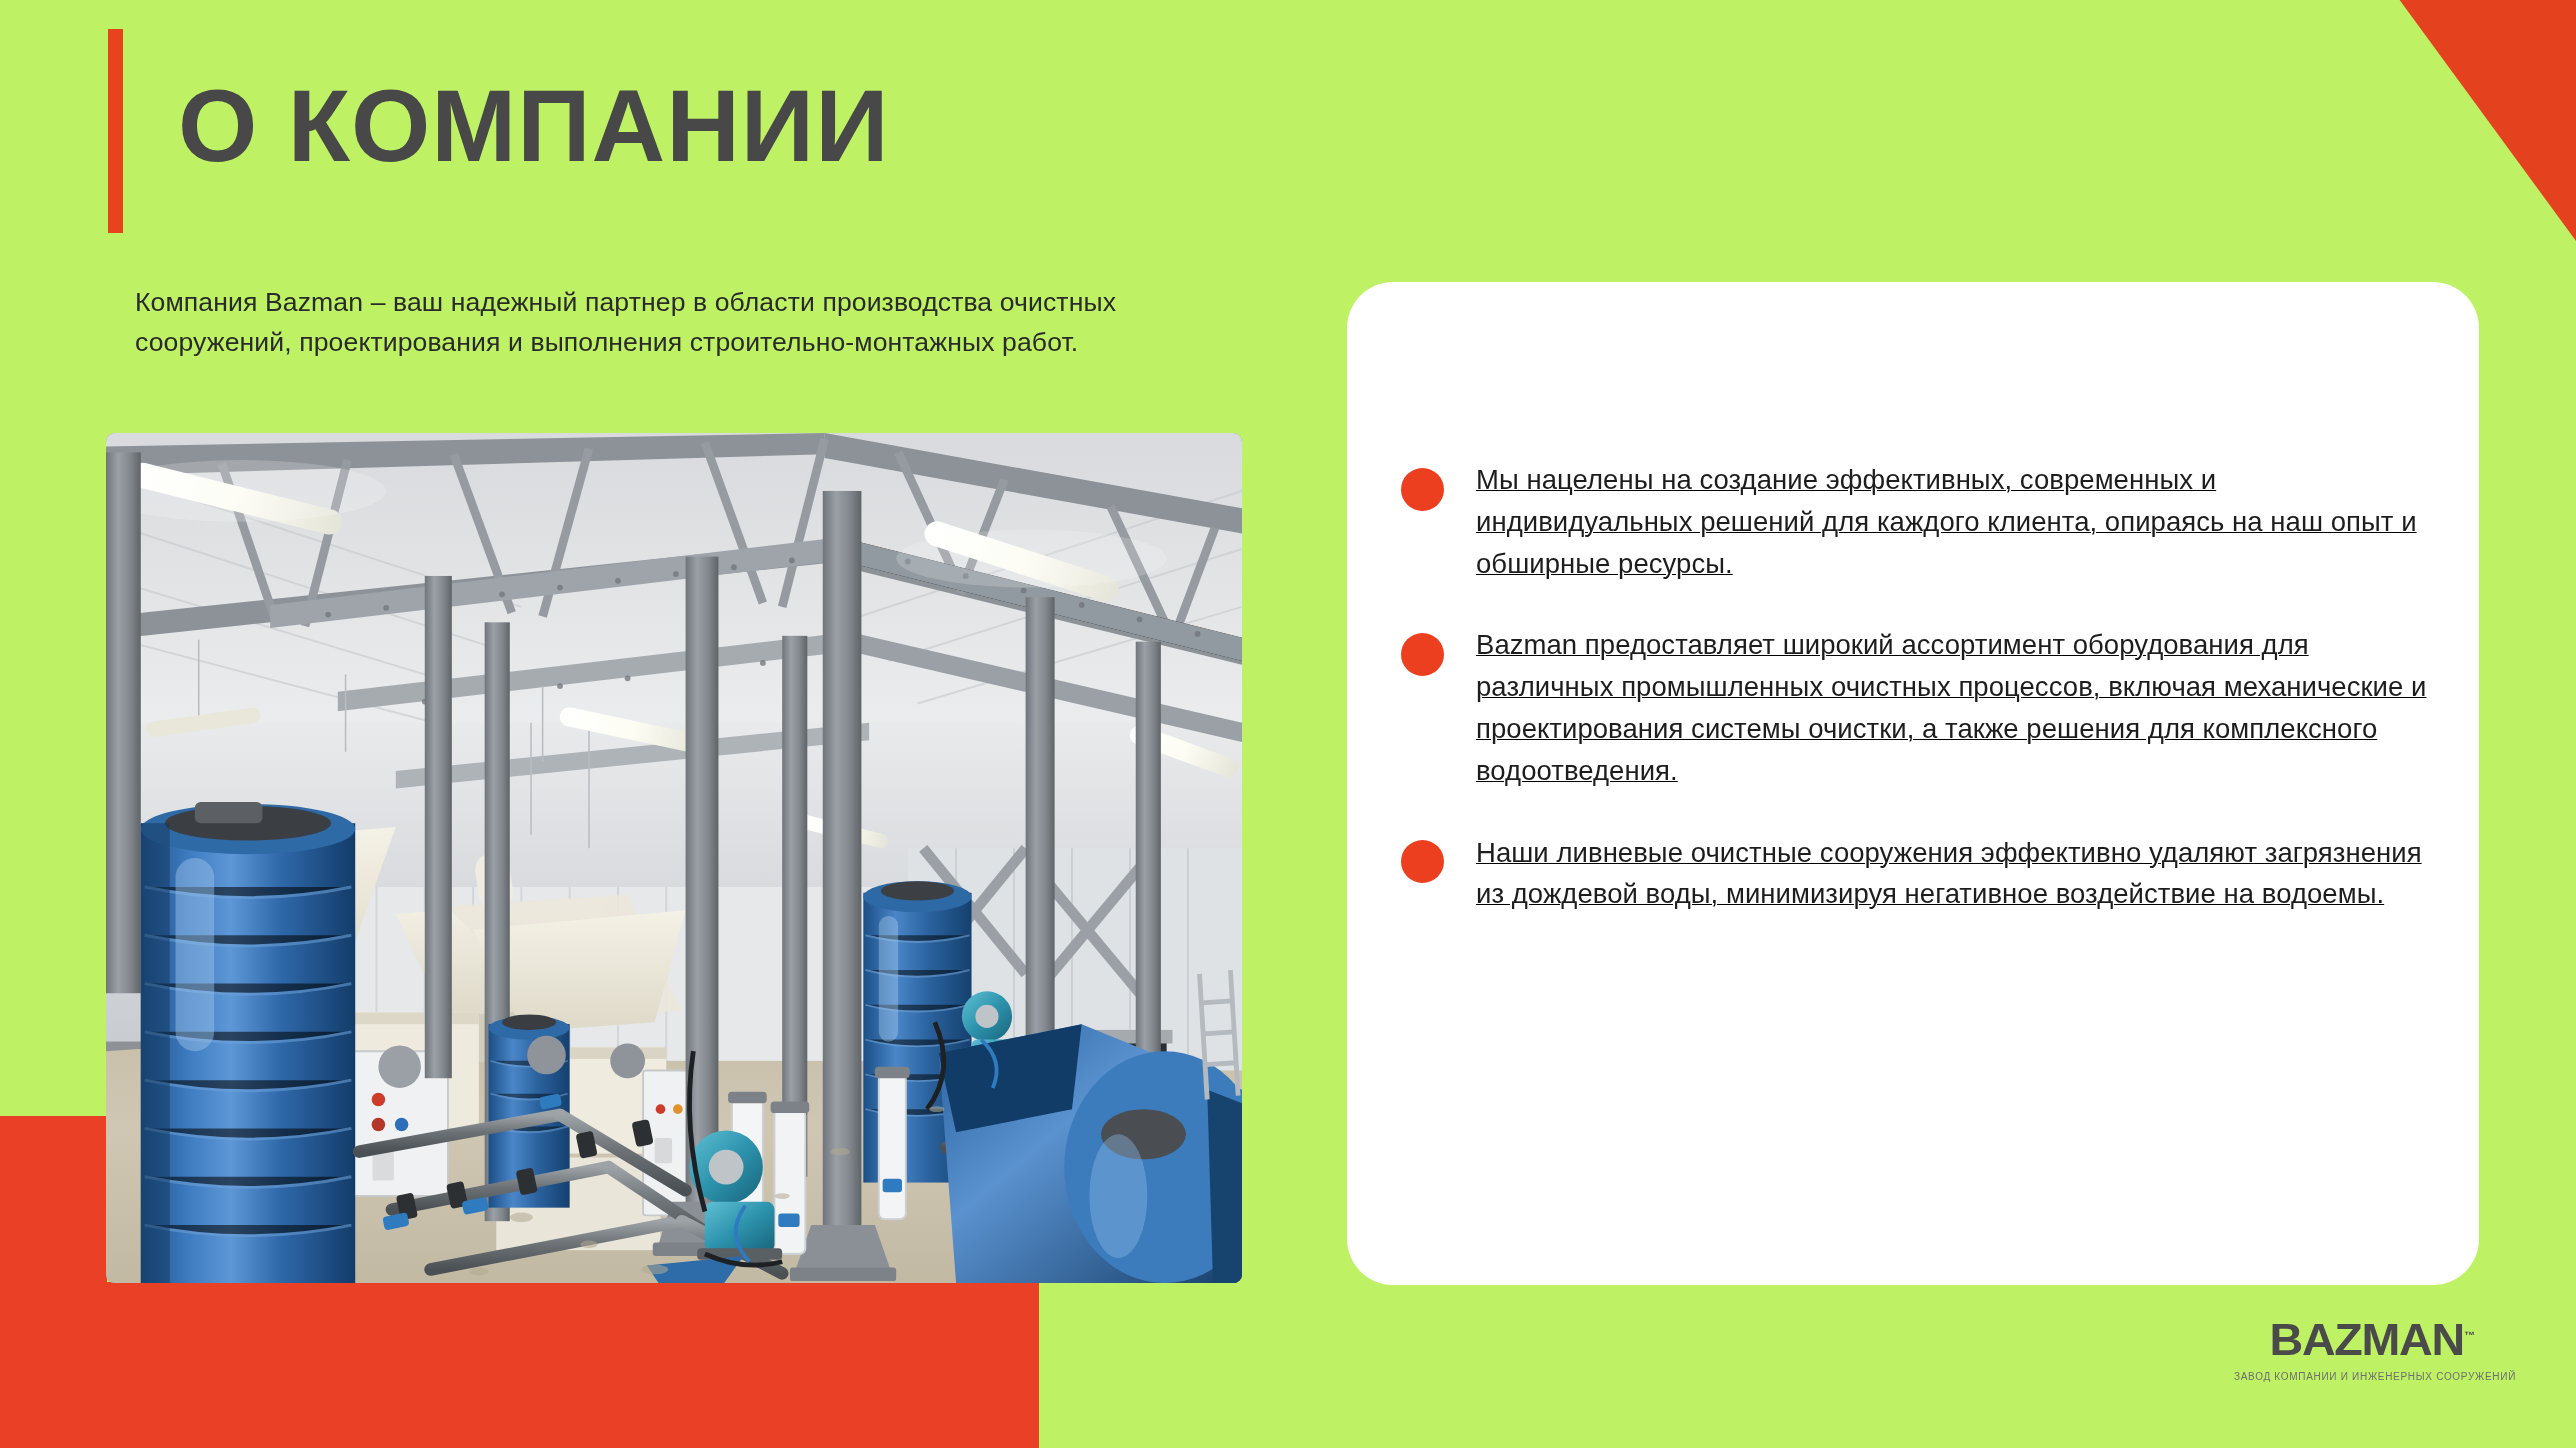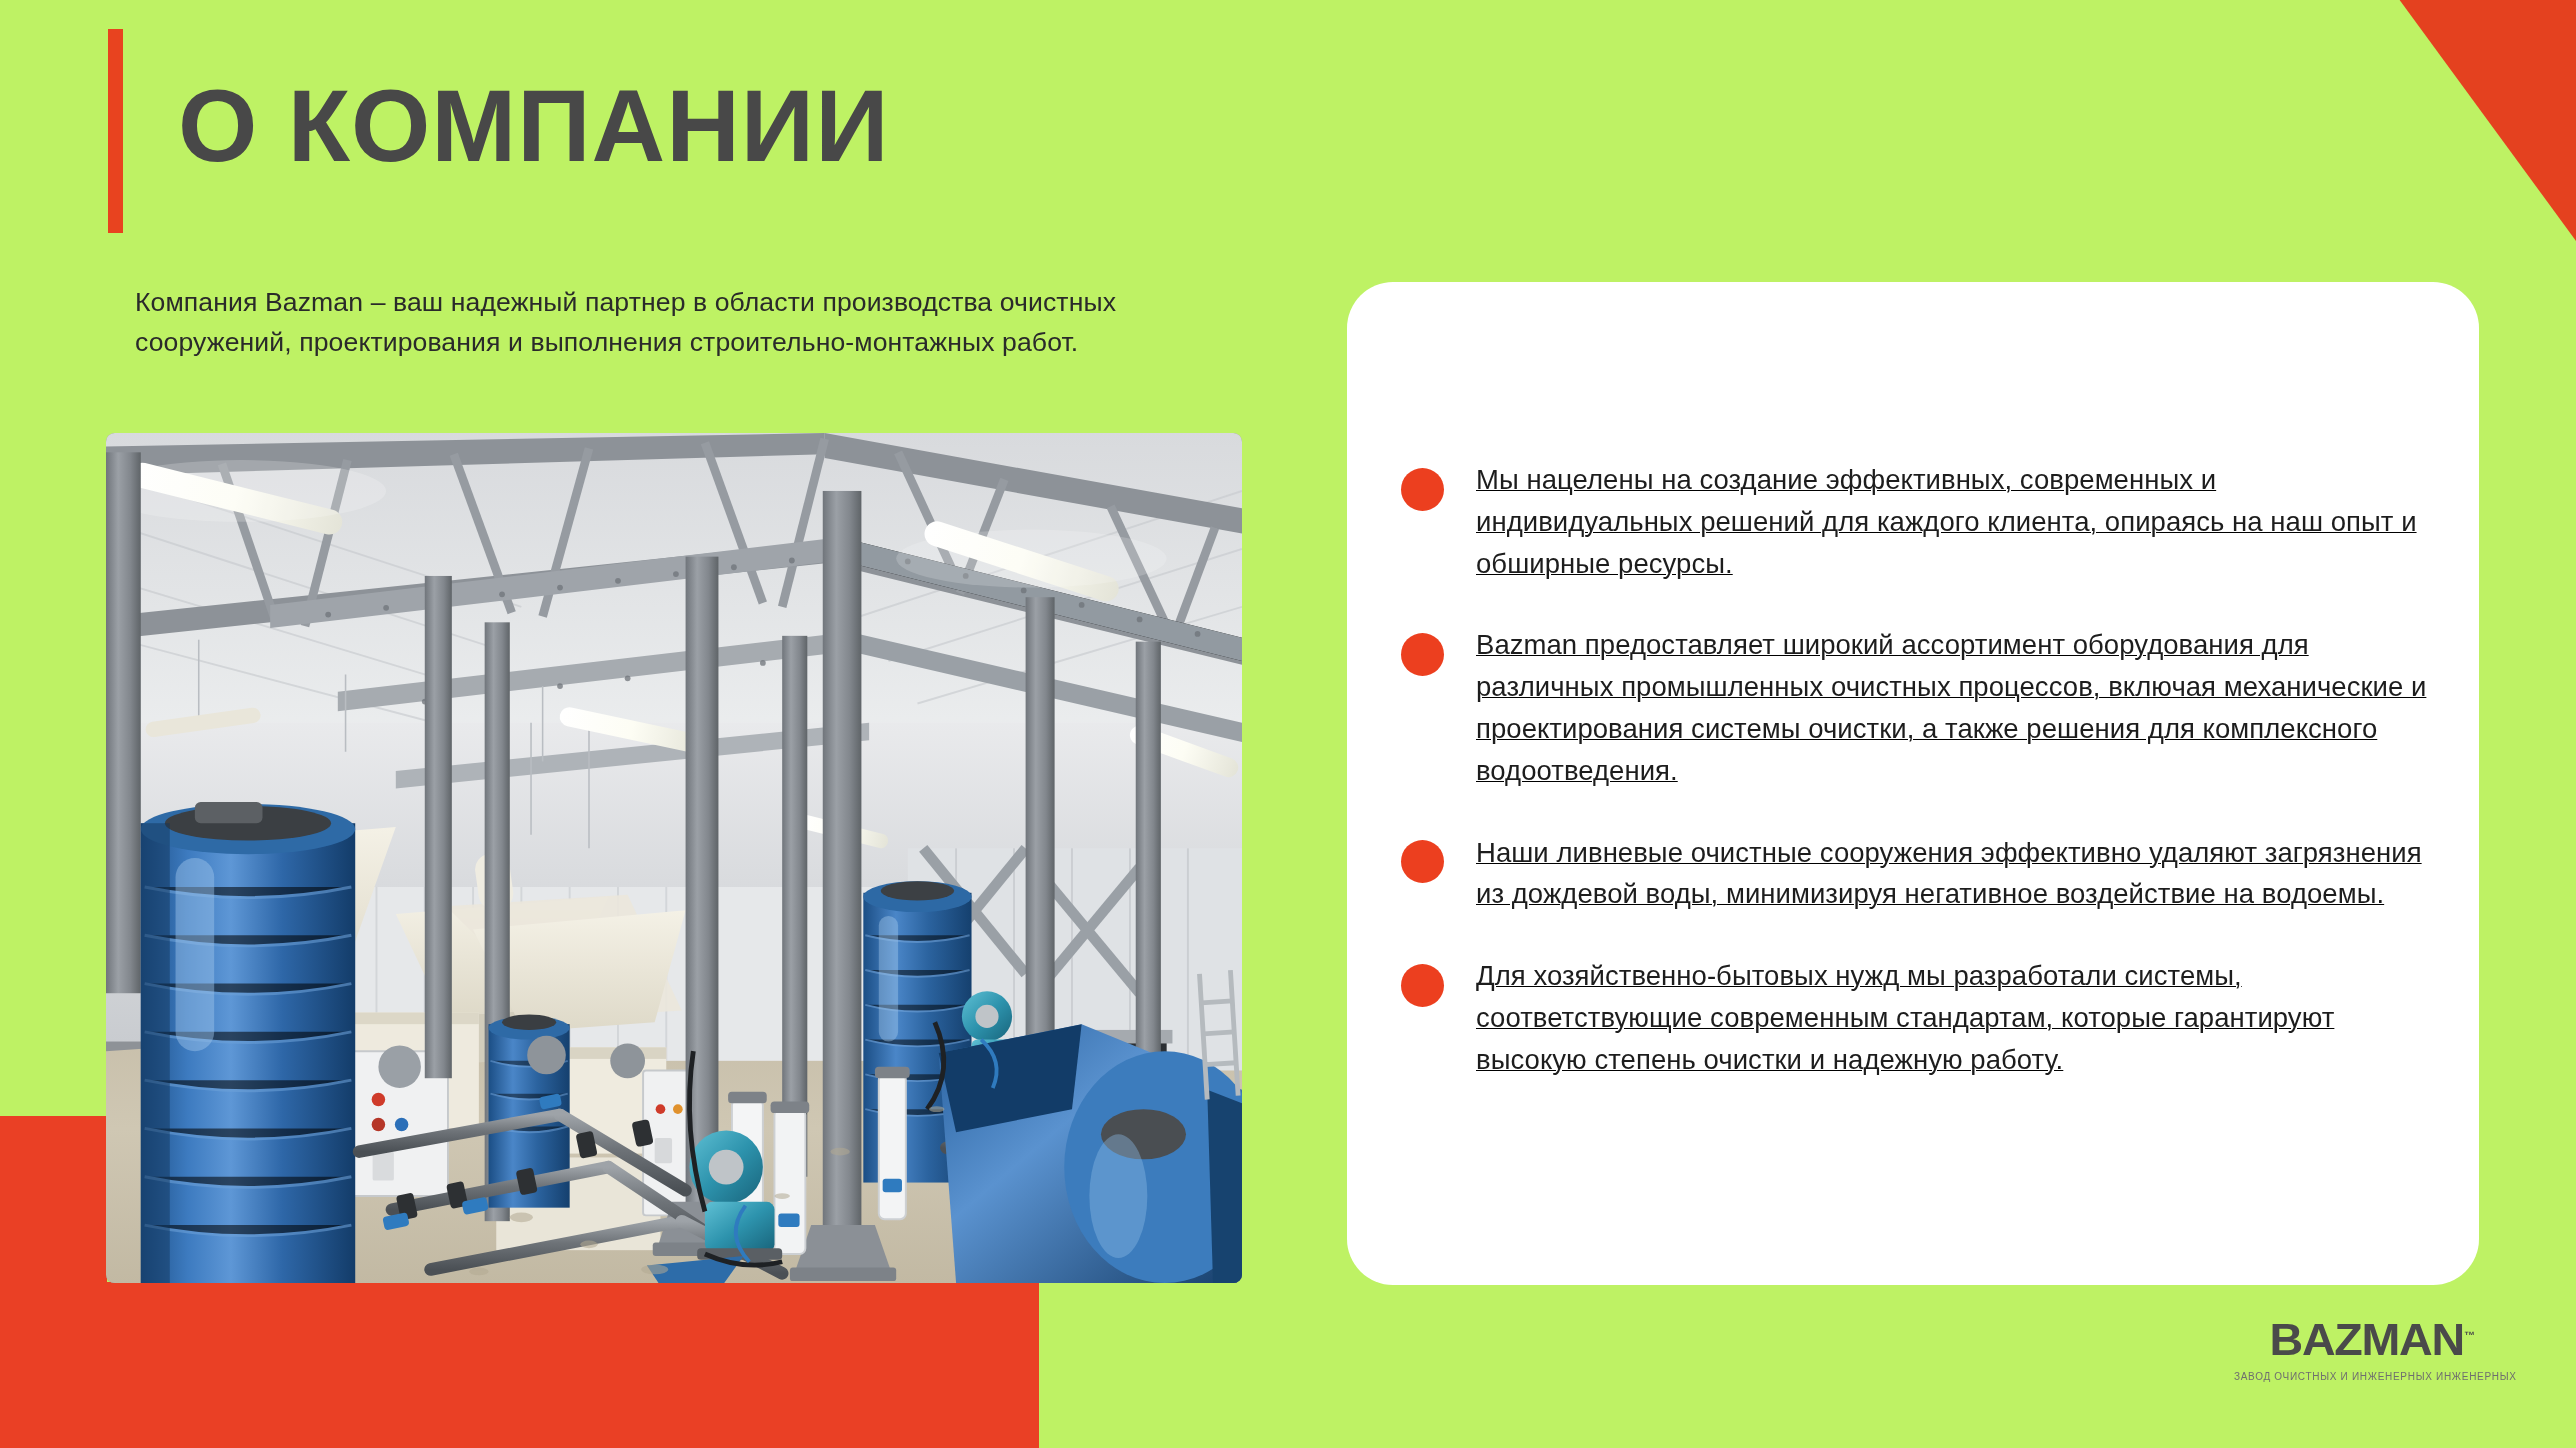--- a/index.html
+++ b/index.html
@@ -538,25 +538,21 @@
       <span class="bullet-text">Мы нацелены на создание эффективных, современных и индивидуальных решений для каждого клиента, опираясь на наш опыт и обширные ресурсы.</span>
     </div>
     <div class="bullet">
       <span class="bullet-dot"></span>
       <span class="bullet-text">Bazman предоставляет широкий ассортимент оборудования для различных промышленных очистных процессов, включая механические и проектирования системы очистки, а также решения для комплексного водоотведения.</span>
     </div>
     <div class="bullet">
       <span class="bullet-dot"></span>
       <span class="bullet-text">Наши ливневые очистные сооружения эффективно удаляют загрязнения из дождевой воды, минимизируя негативное воздействие на водоемы.</span>
     </div>
-    <div class="bullet">
-      <span class="bullet-dot"></span>
-      <span class="bullet-text">Для хозяйственно-бытовых нужд мы разработали системы, соответствующие современным стандартам, которые гарантируют высокую степень очистки и надежную работу.</span>
-    </div>
   </div>
 
   <div class="logo">
     <div class="logo-word"><span>BAZMAN</span><span class="logo-tm">™</span></div>
-    <div class="logo-tag">ЗАВОД ОЧИСТНЫХ И ИНЖЕНЕРНЫХ ИНЖЕНЕРНЫХ</div>
+    <div class="logo-tag">ЗАВОД КОМПАНИИ И ИНЖЕНЕРНЫХ СООРУЖЕНИЙ</div>
   </div>
 
 </div>
 
 
 </body></html>

